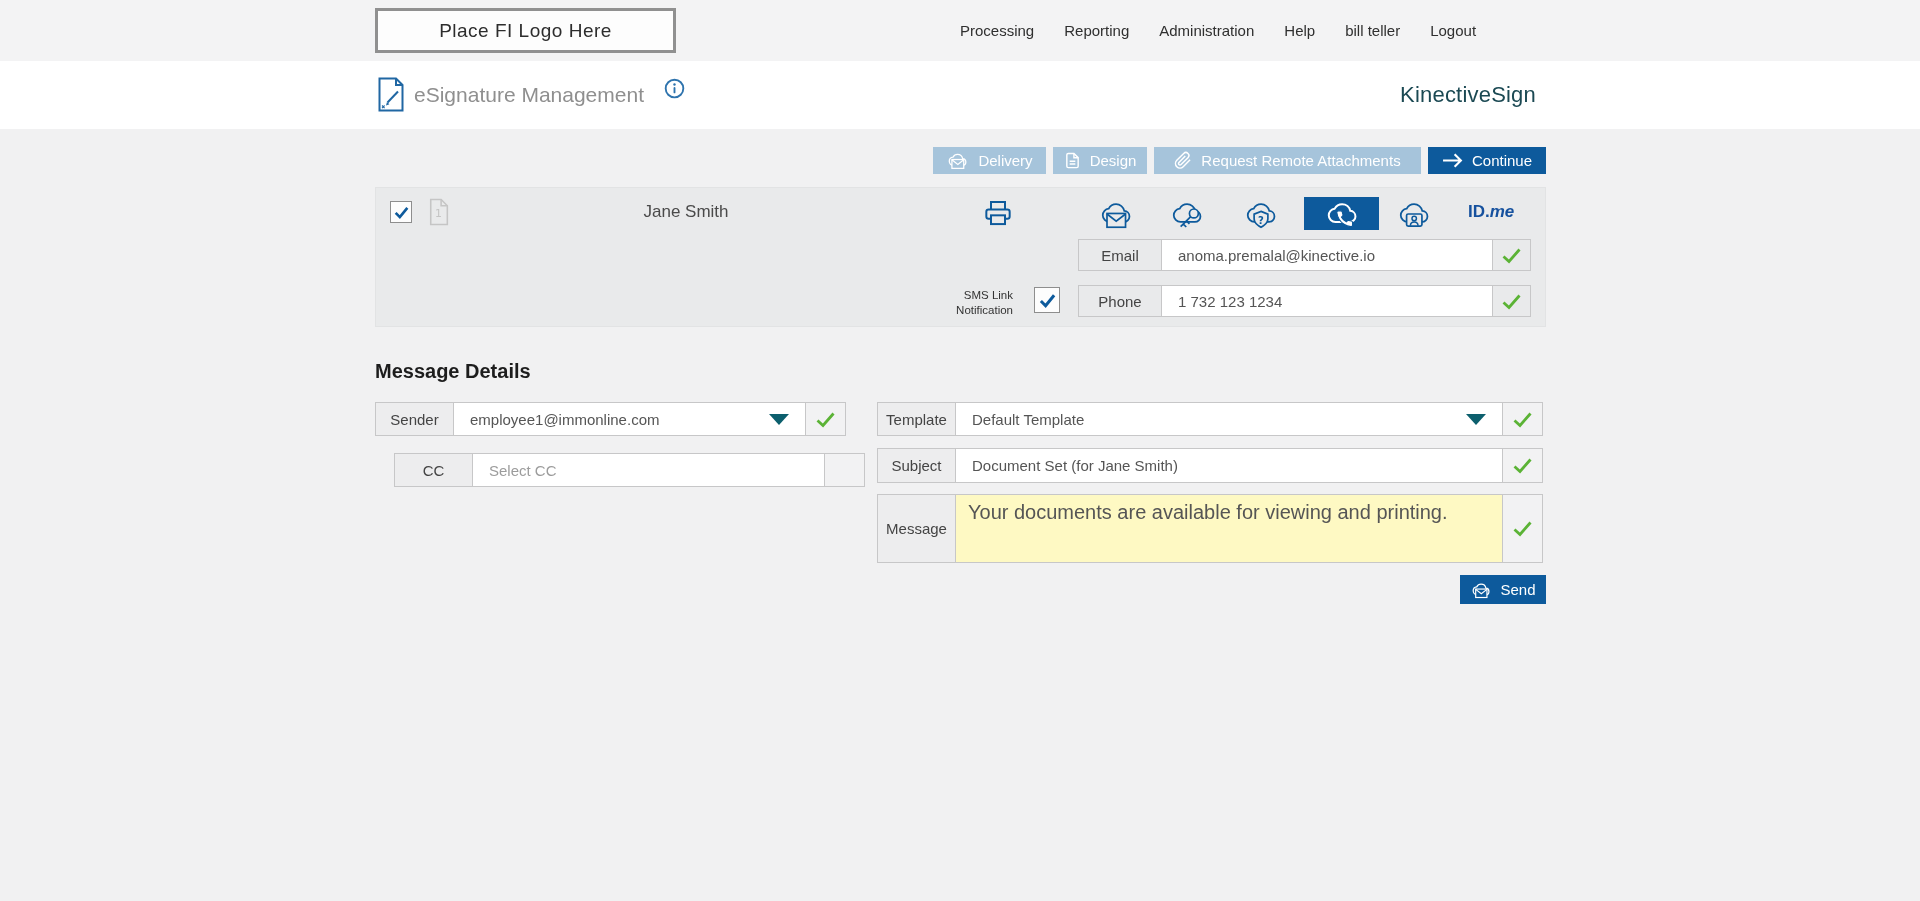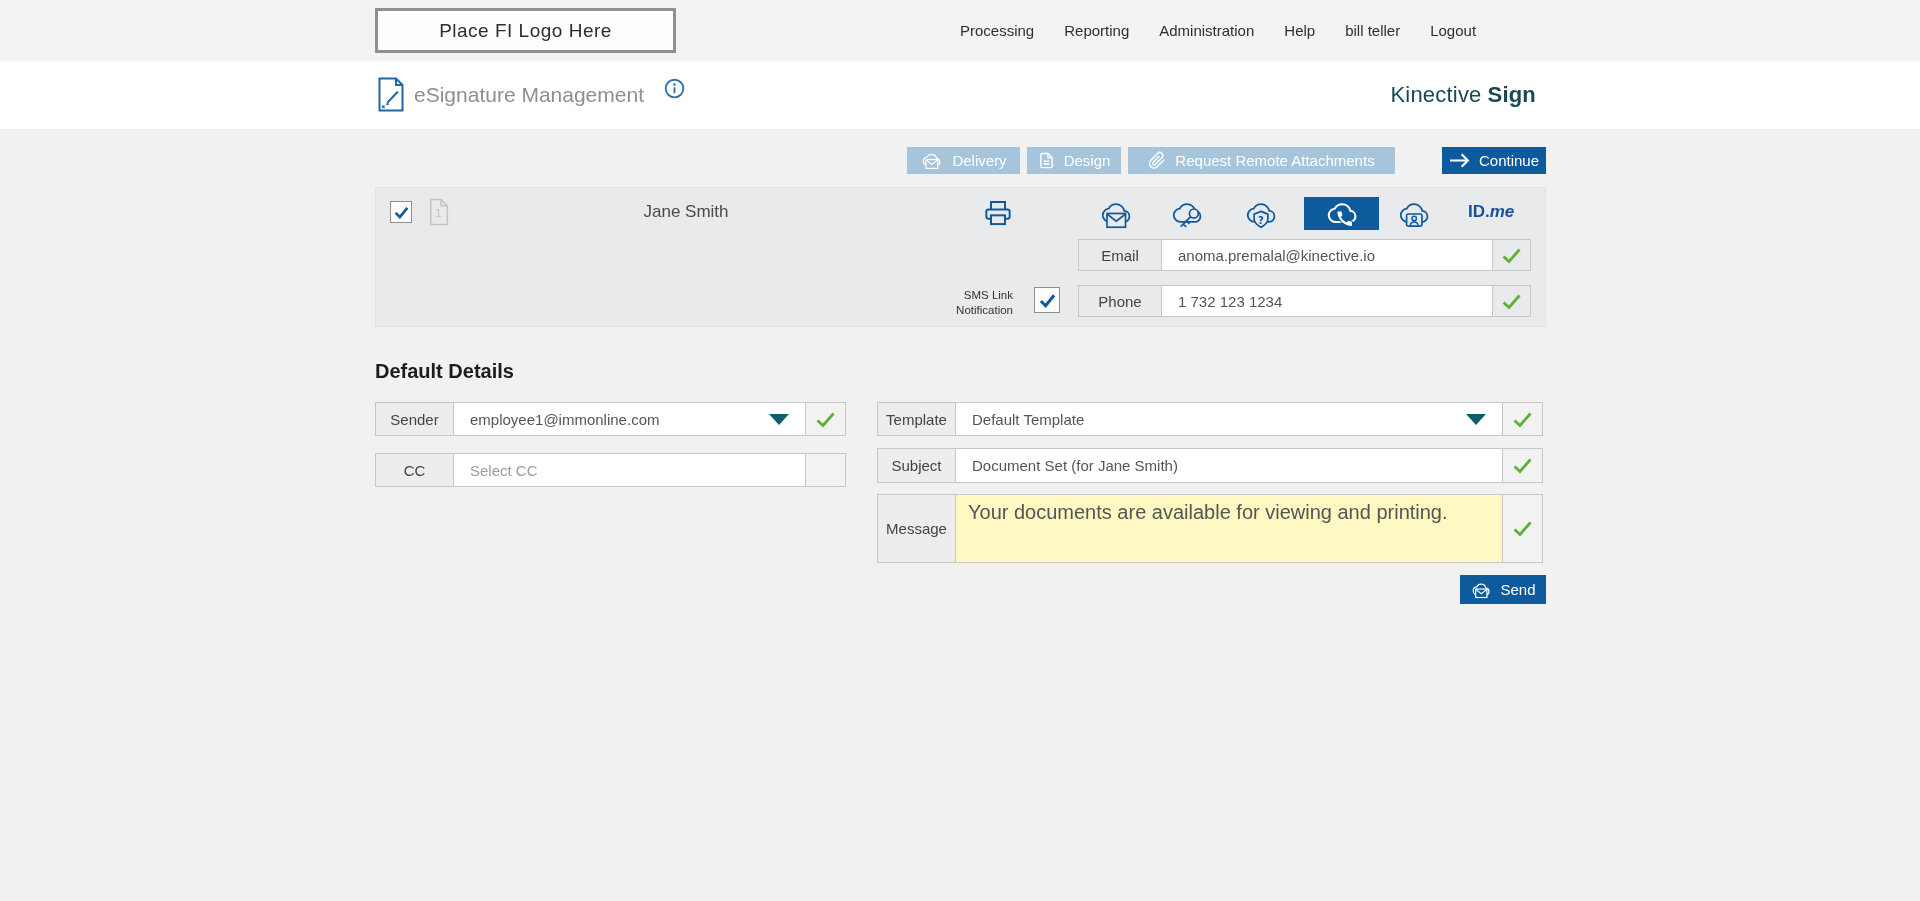--- a/index.html
+++ b/index.html
@@ -16,31 +16,31 @@
   .nav-item { font-size:15px; color:#2f2f2f; cursor:pointer; white-space:nowrap; }
 
   
   .header-band { position:absolute; left:0; top:61px; width:1920px; height:68px; background:#ffffff; }
   .app-icon { position:absolute; left:377px; top:14px; }
   .app-title { position:absolute; left:414px; top:0; height:68px; display:flex; align-items:center;
                font-size:21px; color:#8f8f8f; }
   .info-icon { position:absolute; left:664px; top:17px; cursor:pointer; }
   .brand { position:absolute; right:384px; top:0; height:68px; display:flex; align-items:center;
            font-size:22px; color:#1b4953; letter-spacing:.2px; }
-  .brand b { font-weight:700; margin-left:6px; }
+  .brand b { font-weight:400; }
 
   
   .toolbar { position:absolute; left:375px; top:147px; width:1171px; height:27px;
              display:flex; justify-content:flex-end; gap:7px; }
   .tbtn { height:27px; display:flex; align-items:center; justify-content:center; gap:9px;
           color:#fff; font-size:15px; cursor:pointer; }
   .tbtn.light { background:#a6c4db; }
   .tbtn.dark  { background:#0d5a9c; }
   .tbtn-delivery { width:113px; } .tbtn-design { width:94px; }
-  .tbtn-rra { width:267px; } .tbtn-continue { width:104px;margin-left:40px; }
+  .tbtn-rra { width:267px; } .tbtn-continue { width:118px; }
 
   
   .recipient-panel { position:absolute; left:375px; top:187px; width:1171px; height:140px;
                      background:#e9eaeb; border:1px solid #e2e3e4; }
   .sel-checkbox { position:absolute; left:14px; top:13px; width:22px; height:22px; background:#fdfdfd;
                   border:1px solid #8e8e8e; display:flex; align-items:center; justify-content:center; cursor:pointer; }
   .pages-icon { position:absolute; left:51px; top:10px; }
   .recipient-name { position:absolute; left:180px; top:0; width:260px; height:48px;
                     display:flex; align-items:center; justify-content:center; font-size:17px; color:#4a4a4a; }
   .printer-icon { position:absolute; left:608px; top:11px; cursor:pointer; }
@@ -73,21 +73,21 @@
               border-top:11px solid #0c5f6d; margin-left:8px; flex:none; }
 
   .sms-label { position:absolute; left:540px; top:100px; width:97px; text-align:right;
                font-size:11.5px; line-height:15px; color:#333; }
   .sms-checkbox { position:absolute; left:658px; top:99px; width:26px; height:26px; background:#fdfdfd;
                   border:1px solid #8e8e8e; display:flex; align-items:center; justify-content:center; cursor:pointer; }
 
   
   .md-heading { position:absolute; left:375px; top:360px; font-size:20px; font-weight:700; color:#1d1d1d; }
   .g-sender   { left:375px; top:402px; width:471px; height:34px; }
-  .g-cc       { left:375px; top:453px; width:471px; height:34px; }
+  .g-cc       { left:394px; top:453px; width:471px; height:34px; }
   .g-template { left:877px; top:402px; width:666px; height:34px; }
   .g-subject  { left:877px; top:448px; width:666px; height:35px; }
   .g-message  { left:877px; top:494px; width:666px; height:69px; }
   .g-message textarea { flex:1; background:#fef9c3; border:none; outline:none; resize:none;
                         padding:4px 12px; font-size:20px; color:#555; font-family:inherit; line-height:1.3; }
   .send-btn { position:absolute; left:1460px; top:575px; width:86px; height:29px; background:#0d5a9c;
               color:#fff; font-size:15px; display:flex; align-items:center; justify-content:center;
               gap:8px; cursor:pointer; }
   svg text { font-family:"DejaVu Sans", sans-serif; }
 </style>
@@ -255,21 +255,21 @@
       <div class="flabel">Phone</div>
       <input class="fvalue" type="text" value="1 732 123 1234" style="">
       <div class="fcheck">
         <svg width="21" height="17" viewBox="0 0 20 17" fill="none">
             <path d="M2 9.5l5.5 5L18 2.5" stroke="#5bb335" stroke-width="2.8"></path>
           </svg>
       </div>
     </div>
   </div>
 
-  <h2 class="md-heading">Default Details</h2>
+  <h2 class="md-heading">Message Details</h2>
 
   <div class="fgroup g-sender">
     <div class="flabel">Sender</div>
     <div class="fvalue select">
       <span>employee1@immonline.com</span>
       <span class="dd-arrow"></span>
     </div>
     <div class="fcheck">
       <svg width="21" height="17" viewBox="0 0 20 17" fill="none">
           <path d="M2 9.5l5.5 5L18 2.5" stroke="#5bb335" stroke-width="2.8"></path>

